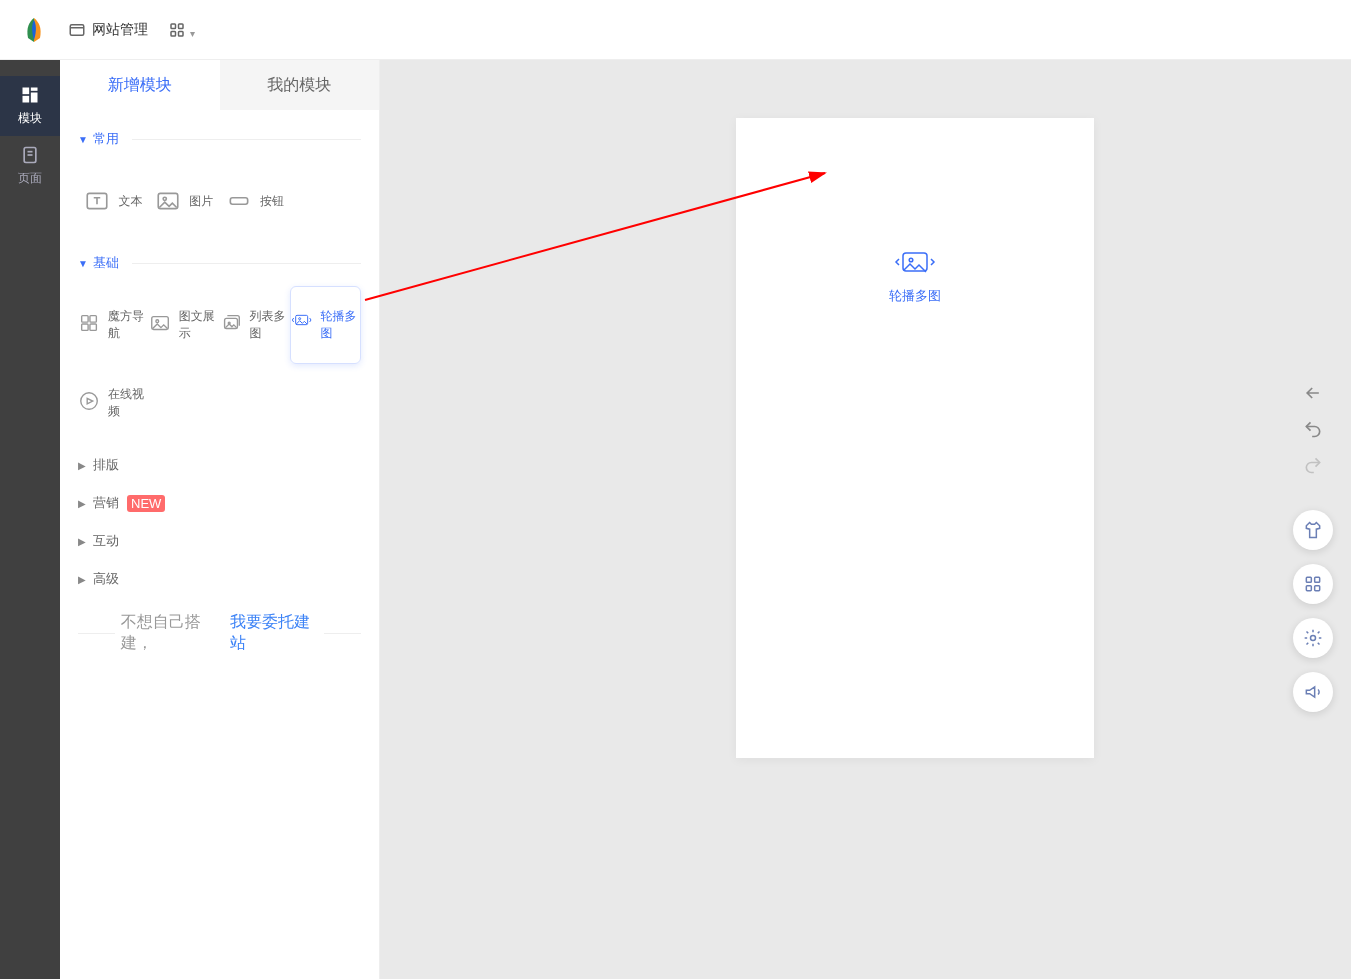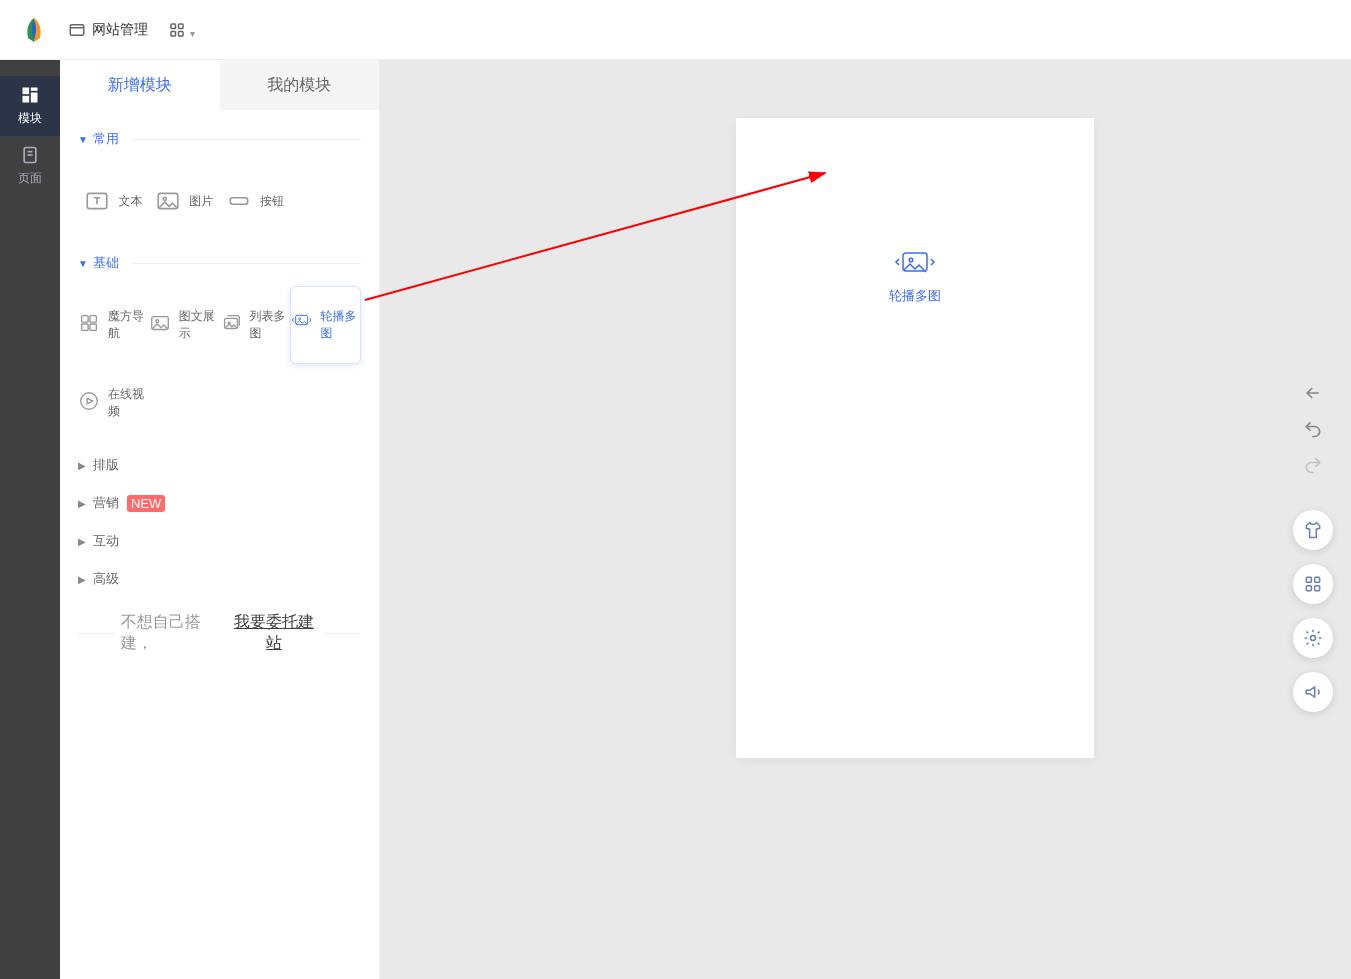--- a/index.html
+++ b/index.html
@@ -34,21 +34,21 @@
 .module-grid { display: grid; grid-template-columns: repeat(4, 1fr); gap: 0; margin-top: 8px; }
 .module-item { display: flex; flex-direction: row; align-items: center; justify-content: center; height: 78px; cursor: pointer; border-radius: 6px; gap: 8px; }
 .module-item.highlighted { border: 1px solid #d6e0ff; box-shadow: 0 2px 6px rgba(59,110,247,0.15); }
 .module-item .micon { width: 26px; height: 26px; color: #999; }
 .module-item.highlighted .micon { color: #3b6ef7; }
 .module-item .mlabel { font-size: 12px; color: #666; }
 .module-item.highlighted .mlabel { color: #3b6ef7; }
 
 .footer-line { display: flex; align-items: center; justify-content: center; margin-top: 18px; font-size: 16px; color: #999; gap: 6px; }
 .footer-line .fl-divider { width: 40px; height: 1px; background: #eee; }
-.footer-line a { color: #404040; text-decoration: underline; cursor: pointer; text-align: center; }
+.footer-line a { color: #3b82f6; cursor: pointer; }
 
 .canvas { position: absolute; left: 380px; right: 0; top: 60px; bottom: 0; background: #e9e9e9; }
 .preview { position: absolute; left: 356px; top: 58px; width: 358px; height: 640px; background: #fff; box-shadow: 0 2px 10px rgba(0,0,0,0.05); }
 .drop-zone { position: absolute; top: 31px; left: -2px; right: -2px; height: 42px; border: 1px dashed #3b6ef7; background: #eef3ff; display: flex; align-items: center; justify-content: center; color: #555; font-size: 13px; }
 .preview-body { position: absolute; top: 73px; left: 0; right: 0; bottom: 0; display: flex; flex-direction: column; align-items: center; }
 .placeholder { margin-top: 58px; display: flex; flex-direction: column; align-items: center; gap: 12px; }
 .placeholder-icon { width: 42px; height: 26px; color: #3b6ef7; display: flex; align-items: center; justify-content: center; }
 .placeholder-label { color: #3b6ef7; font-size: 13px; }
 
 .right-tools { position: absolute; right: 18px; top: 322px; display: flex; flex-direction: column; gap: 14px; align-items: center; }

